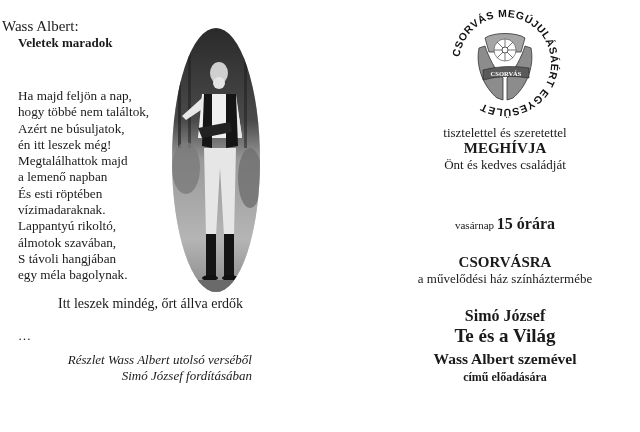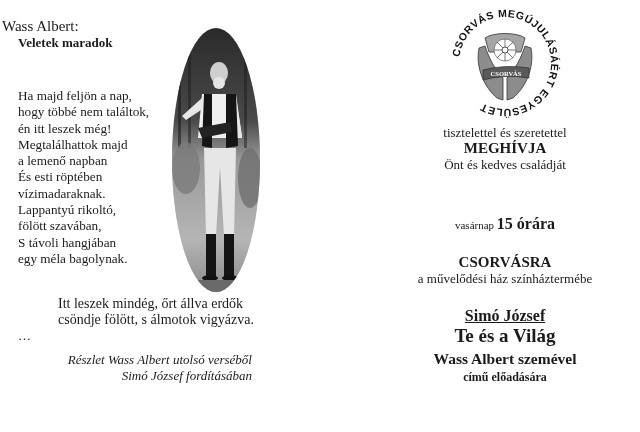--- a/index.html
+++ b/index.html
@@ -32,49 +32,49 @@
     .r-line { position: absolute; left: 0; width: 240px; text-align: center; white-space: nowrap; }
     .respect { top: 125px; font-size: 13px; line-height: 15px; }
     .invites { top: 140px; font-size: 15px; font-weight: bold; line-height: 17px; }
     .family { top: 157px; font-size: 13px; line-height: 15px; }
     .date { top: 194px; font-size: 14px; line-height: 18px; }
     .date .b { font-weight: bold; font-size: 16px; }
     .time { top: 215px; font-size: 11px; line-height: 18px; }
     .time .b { font-weight: bold; font-size: 16px; }
     .place { top: 254px; font-size: 15px; font-weight: bold; line-height: 17px; }
     .venue { top: 271px; font-size: 13px; line-height: 15px; }
-    .performer { top: 307px; font-size: 16px; font-weight: bold; line-height: 18px; text-decoration: underline; }
+    .performer { top: 307px; font-size: 16px; font-weight: bold; line-height: 18px; }
     .show-title { top: 325px; font-size: 19px; font-weight: bold; line-height: 22px; }
     .show-sub { top: 350px; font-size: 15.5px; font-weight: bold; line-height: 18px; }
     .show-suffix { top: 370px; font-size: 12px; font-weight: bold; line-height: 15px; }
   </style>
 </head>
 <body>
 
 <div class="left">
   <div class="author">Wass Albert:</div>
   <div class="poem-title">Veletek maradok</div>
 
   <div class="stanza1">
     <div>Ha majd feljön a nap,</div>
     <div>hogy többé nem találtok,</div>
+    <div>Azért ne búsuljatok,</div>
     <div>én itt leszek még!</div>
     <div>Megtalálhattok majd</div>
     <div>a lemenő napban</div>
     <div>És esti röptében</div>
     <div>vízimadaraknak.</div>
     <div>Lappantyú rikoltó,</div>
-    <div>fölött szavában,</div>
+    <div>álmotok szavában,</div>
     <div>S távoli hangjában</div>
     <div>egy méla bagolynak.</div>
   </div>
 
   <div class="stanza2">
     <div>Itt leszek mindég, őrt állva erdők</div>
-    <div>csöndje fölött, s álmotok vigyázva.</div>
   </div>
 
   <div class="ellipsis">…</div>
 
   <div class="attribution">
     <div>Részlet Wass Albert utolsó verséből</div>
     <div>Simó József fordításában</div>
   </div>
 
   <div class="photo">

